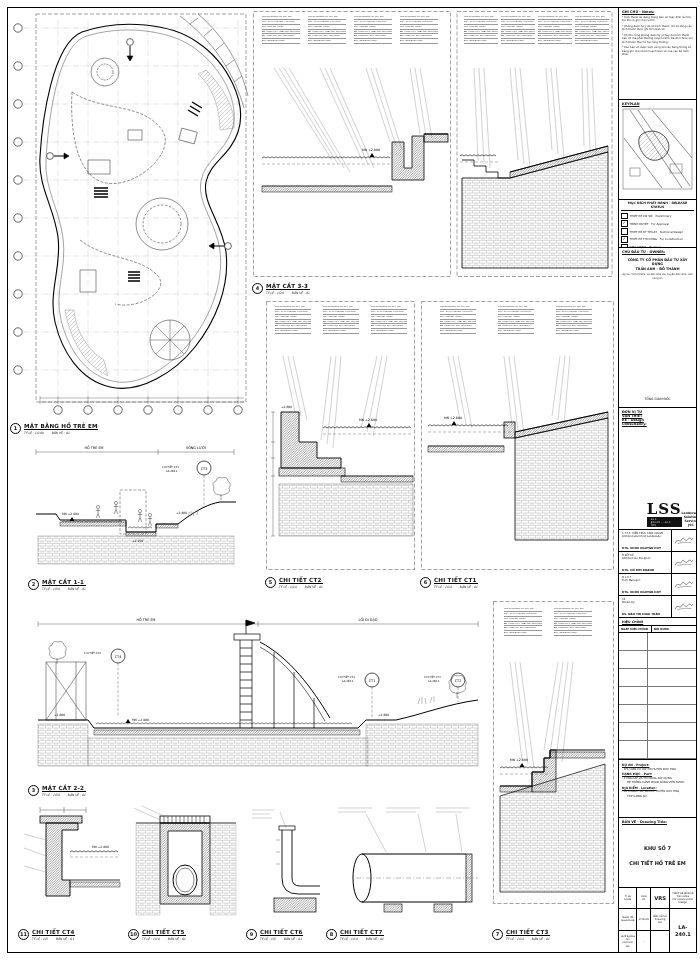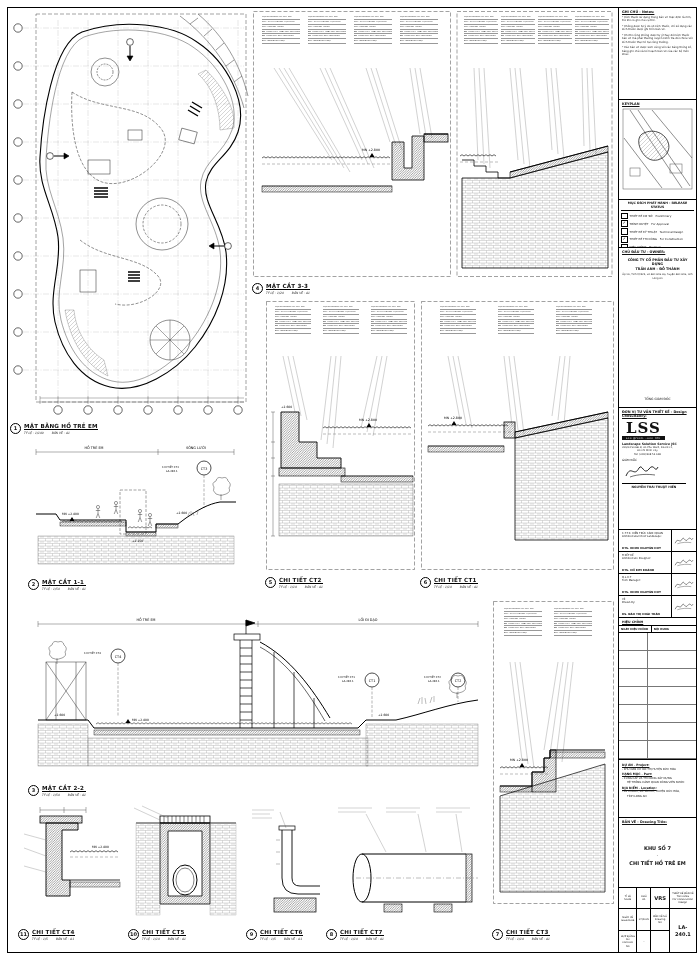--- a/index.html
+++ b/index.html
@@ -33,21 +33,21 @@
   .tb-release .rel-head{font-size:3.2px;font-weight:bold;text-align:center;
       border-bottom:0.7px solid #000;padding-bottom:1px;margin-bottom:1.5px;}
   .rel-row{display:flex;align-items:center;gap:2px;margin-bottom:1.3px;}
   .rel-box{width:4.6px;height:4.6px;border:0.7px solid #000;font-size:4px;line-height:4.4px;
       text-align:center;flex:0 0 auto;}
   .rel-label{font-size:2.8px;white-space:nowrap;}
   .tb-owner{height:160px;display:flex;flex-direction:column;}
   .tb-owner .own-co{font-size:3.4px;font-weight:bold;text-align:center;margin-top:2px;line-height:1.35;}
   .tb-owner .own-addr{font-size:2.5px;text-align:center;margin-top:2px;line-height:1.3;color:#222;}
   .tb-owner .own-dir{font-size:3.1px;text-align:center;margin-top:auto;margin-bottom:4px;}
-  .tb-consult{height:122px;display:flex;flex-direction:column;align-items:flex-start;}
+  .tb-consult{height:122px;display:flex;flex-direction:row;align-items:flex-end;}
   .tb-consult .tb-head{align-self:flex-start;}
   .logo{display:flex;flex-direction:column;align-items:center;margin-top:1px;}
   .logo-lss{font-size:15px;font-weight:bold;letter-spacing:1px;line-height:1;
       font-family:"DejaVu Serif",serif;}
   .logo-strip{background:#111;color:#fff;font-size:2.6px;padding:0.5px 4px;margin-top:0.5px;
       letter-spacing:0.5px;}
   .consult-co{font-size:3.1px;font-weight:bold;margin-top:2px;text-align:center;}
   .consult-addr{font-size:2.5px;text-align:center;line-height:1.35;color:#222;}
   .consult-dir{font-size:2.9px;margin-top:2px;}
   .consult-name{font-size:3px;font-weight:bold;border-top:0.6px solid #000;padding-top:1px;

